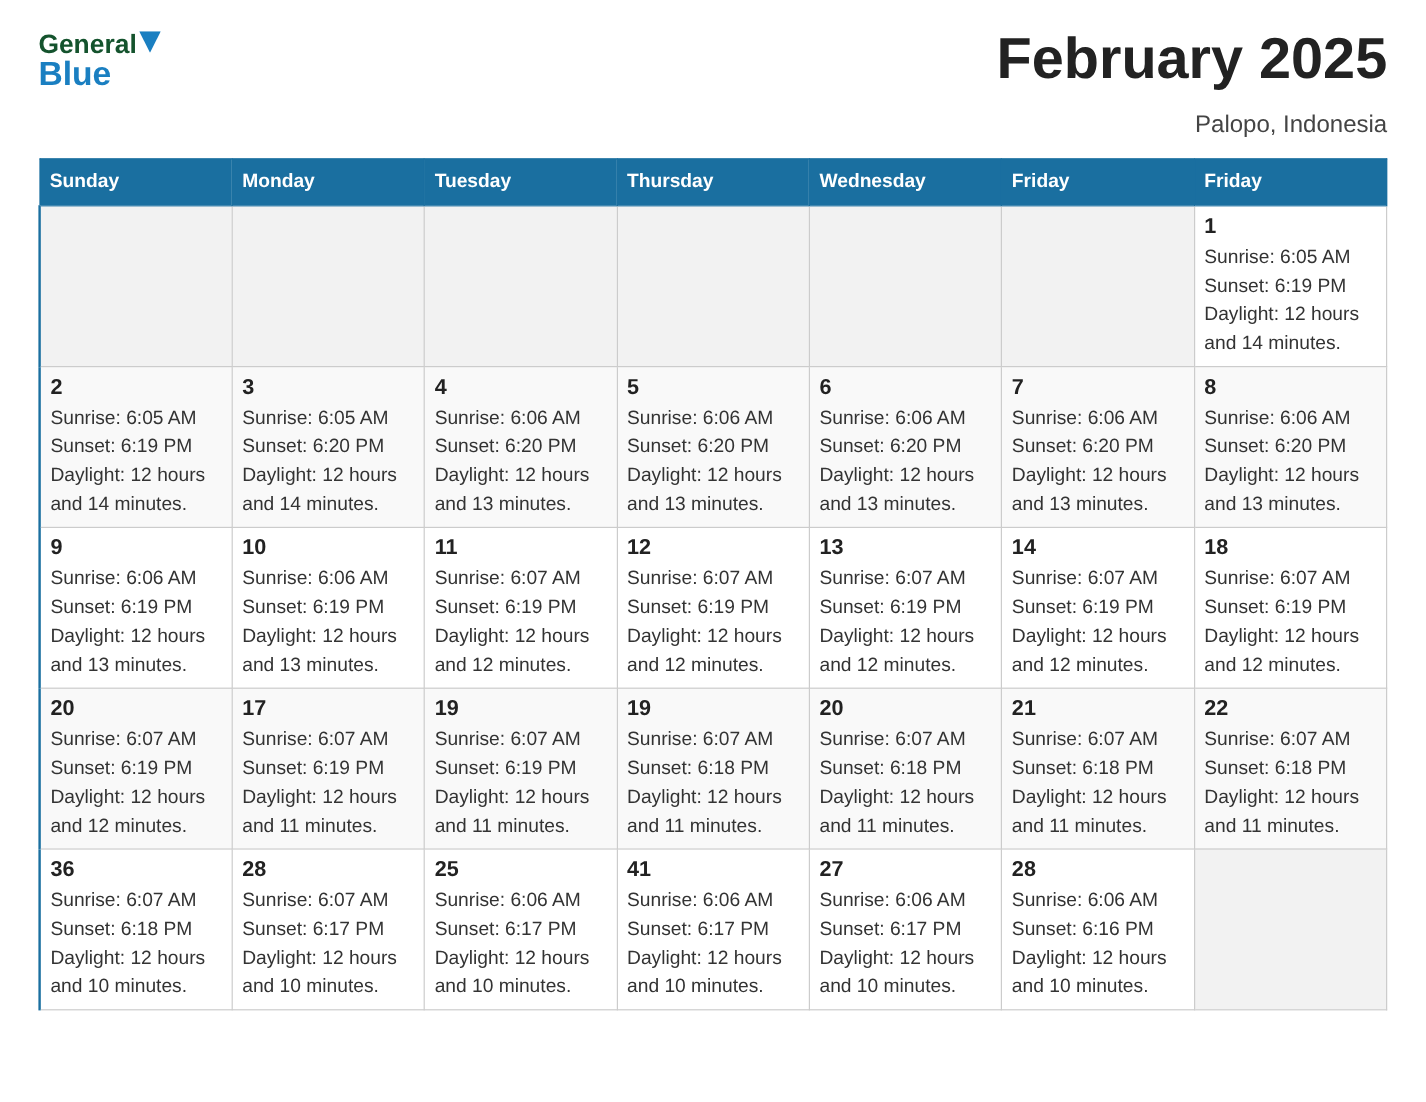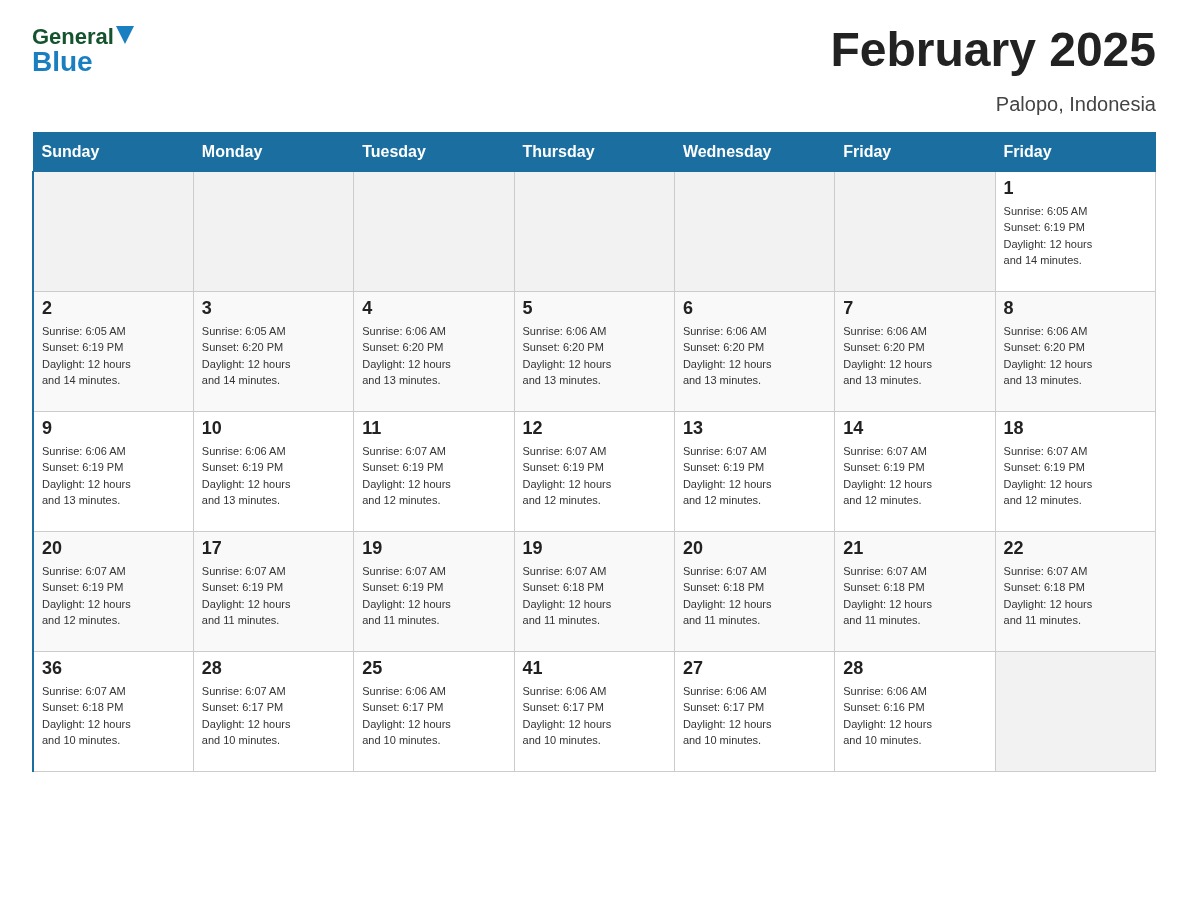--- a/index.html
+++ b/index.html
@@ -71,21 +71,21 @@
       font-size: 13px;
       color: #333;
     }
     .day-number {
       font-size: 18px;
       font-weight: bold;
       color: #222;
       margin-bottom: 4px;
     }
     .day-info {
-      font-size: 11px;
+      font-size: 16px;
       color: #333;
       line-height: 1.5;
     }
     tbody tr:nth-child(odd) td {
       background-color: #fff;
     }
     tbody tr:nth-child(even) td {
       background-color: #f9f9f9;
     }
     .empty-cell {

